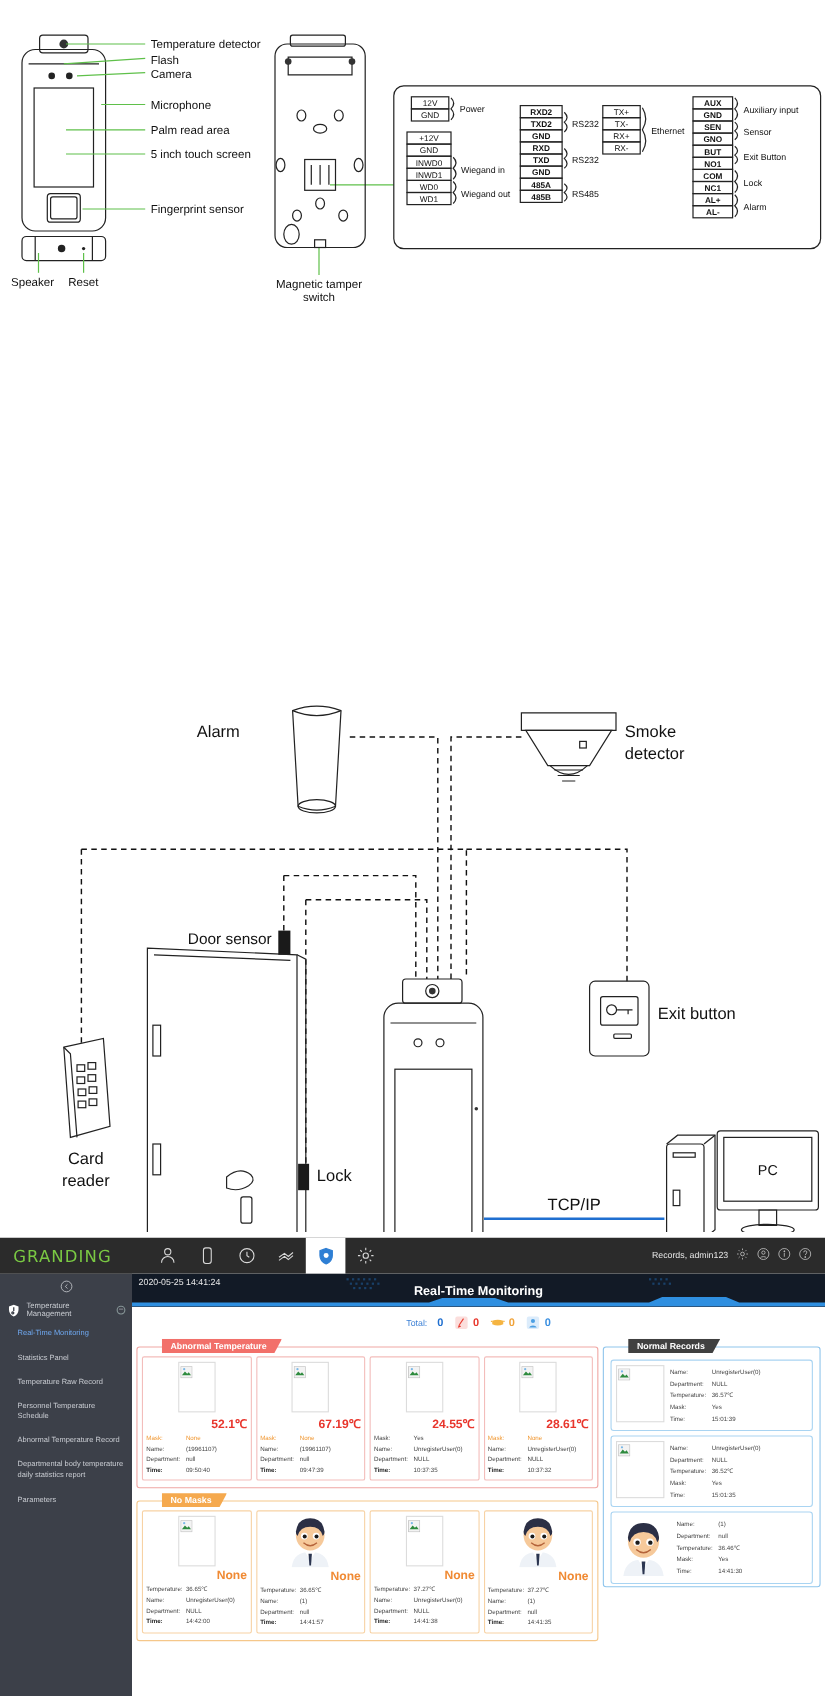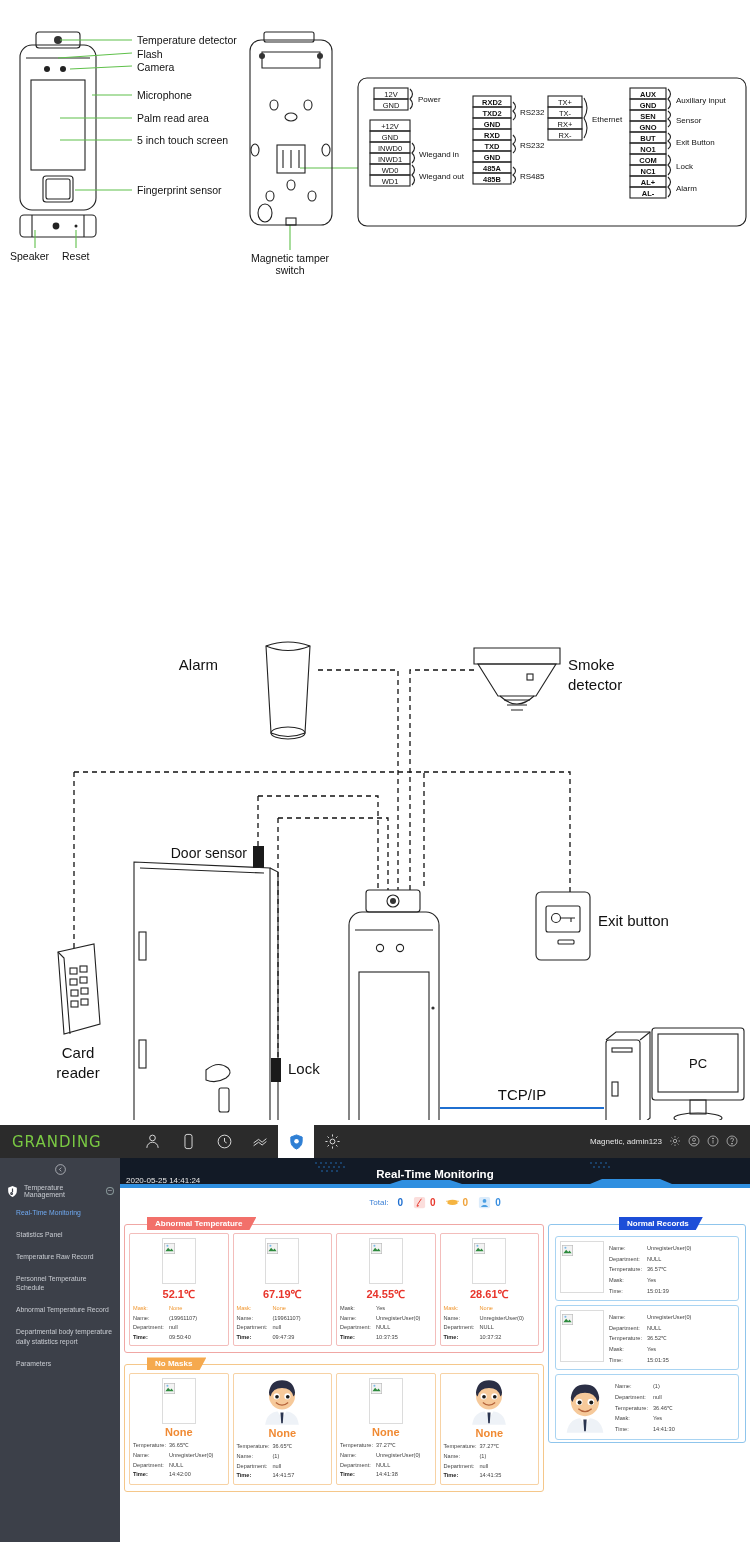--- a/index.html
+++ b/index.html
@@ -43,21 +43,21 @@
   .sidebar { width: 120px; background: #3c4049; color: #c9ccd2; position: relative; }
   .collapse { height: 22px; display: flex; align-items: center; justify-content: center; }
   .collapse svg { stroke: #d0d3d8; fill: none; stroke-width: 1.3; }
   .sb-group { display: flex; align-items: center; gap: 5px; padding: 4px 6px; font-size: 7px; }
   .sb-group .shield { width: 13px; height: 13px; flex: 0 0 13px; }
   .sb-item { font-size: 6.8px; padding: 6px 6px 6px 16px; line-height: 1.45; color: #c9ccd2; cursor: pointer; }
   .sb-item.sel { color: #6fa8f0; }
 
   .content { flex: 1; position: relative; background: #fff; }
   .titlebar { height: 30px; background: #121a26; position: relative; overflow: hidden; }
-  .tb-date { position: absolute; left: 6px; top: 18px; color: #e8e8e8; font-size: 8px; }
+  .tb-date { position: absolute; left: 6px; top: 3px; color: #e8e8e8; font-size: 8px; }
   .tb-title { position: absolute; left: 0; right: 0; top: 10px; text-align: center;
               color: #fff; font-size: 11.5px; font-weight: bold; }
   .tb-deco { position:absolute; inset:0; }
 
   .totals { display: flex; align-items: center; justify-content: center; gap: 9px;
             height: 22px; font-size: 8px; margin-top: 3px; }
   .totals .tl { color: #3a7fd5; }
   .totals .num { color: #1f6fd0; font-weight: bold; font-size: 10px; }
   .totals .num.r { color: #e8392e; }
   .totals .num.o { color: #f0a33a; }
@@ -72,32 +72,32 @@
   .sect { position: relative; margin-top: 4px; padding: 11px 5px 7px; }
   .sect .frame { position: absolute; inset: 7px 0 0 0; border: 1px solid; border-radius: 3px; }
   .sect.red .frame { border-color: #f0a7a4; }
   .sect.orange .frame { border-color: #f5c78a; }
   .sect.blue .frame { border-color: #8fc5ec; }
   .tag { position: absolute; left: 23px; top: 0px; color: #fff; font-size: 8px;
          font-weight: bold; padding: 2px 14px 2px 8px; z-index: 3;
          clip-path: polygon(0 0, 100% 0, calc(100% - 7px) 100%, 0 100%); }
   .sect.red .tag { background: #f2706a; }
   .sect.orange .tag { background: #f5a94e; }
-  .sect.blue .tag { background: #1d4ed8; margin-left: 48px; }
+  .sect.blue .tag { background: #404040; }
 
   .cardrow { display: flex; gap: 4px; position: relative; z-index: 2; padding-top: 5px; }
   .card { flex: 1; border: 1px solid; border-radius: 2px; padding: 3px; background: #fff;
           min-height: 88px; }
   .sect.red .card { border-color: #f3bdbb; }
   .sect.orange .card { border-color: #f7d2a4; }
   .thumb { width: 34px; height: 46px; border: 1px solid #dcdcdc; margin: 1px auto 0;
            display: flex; align-items: flex-start; justify-content: flex-start; }
   .brokenimg { width: 11px; height: 11px; margin: 1px 0 0 1px; position: relative; }
   .avatar { width: 46px; height: 48px; margin: 0 auto; display:block; }
-  .bigval { text-align: center; font-size: 11px; font-weight: bold; margin: 2px 0 3px; }
+  .bigval { text-align: right; font-size: 11px; font-weight: bold; margin: 2px 0 3px; }
   .bigval.red { color: #e8352c; }
   .bigval.or { color: #f08a33; }
   .kv { display: flex; font-size: 5.6px; line-height: 1.72; color: #444; }
   .kv .k { width: 36px; flex: 0 0 36px; }
   .kv .v { flex: 1; }
   .kv.warn .k, .kv.warn .v { color: #f0962f; }
   .kv.bold .k { font-weight: bold; color: #222; }
 
   .nrcard { border: 1px solid #a9d4f2; border-radius: 3px; margin: 4px 2px 0; padding: 4px;
             display: flex; gap: 5px; align-items: flex-start; background:#fff; min-height: 62px; }
@@ -531,21 +531,21 @@
             </svg>
       </div>
       <div class="navicon">
         <svg width="17" height="17" viewBox="0 0 24 24">
               <circle cx="12" cy="12" r="3.4"></circle>
               <path d="M12 2v3M12 19v3M2 12h3M19 12h3M5 5l2 2M17 17l2 2M19 5l-2 2M7 17l-2 2"></path>
             </svg>
       </div>
     </div>
     <div class="topright">
-      <span class="welcome">Magnetic, admin123</span>
+      <span class="welcome">Records, admin123</span>
       <span class="tr-ico"><svg width="12" height="12" viewBox="0 0 24 24">
               <circle cx="12" cy="12" r="3.4"></circle>
               <path d="M12 2v3M12 19v3M2 12h3M19 12h3M5 5l2 2M17 17l2 2M19 5l-2 2M7 17l-2 2"></path>
             </svg></span>
       <span class="tr-ico"><svg width="12" height="12" viewBox="0 0 24 24">
               <circle cx="12" cy="12" r="10"></circle>
               <circle cx="12" cy="9.5" r="3"></circle>
               <path d="M6.5 19c1.2-3 9.8-3 11 0"></path>
             </svg></span>
       <span class="tr-ico"><svg width="12" height="12" viewBox="0 0 24 24">

